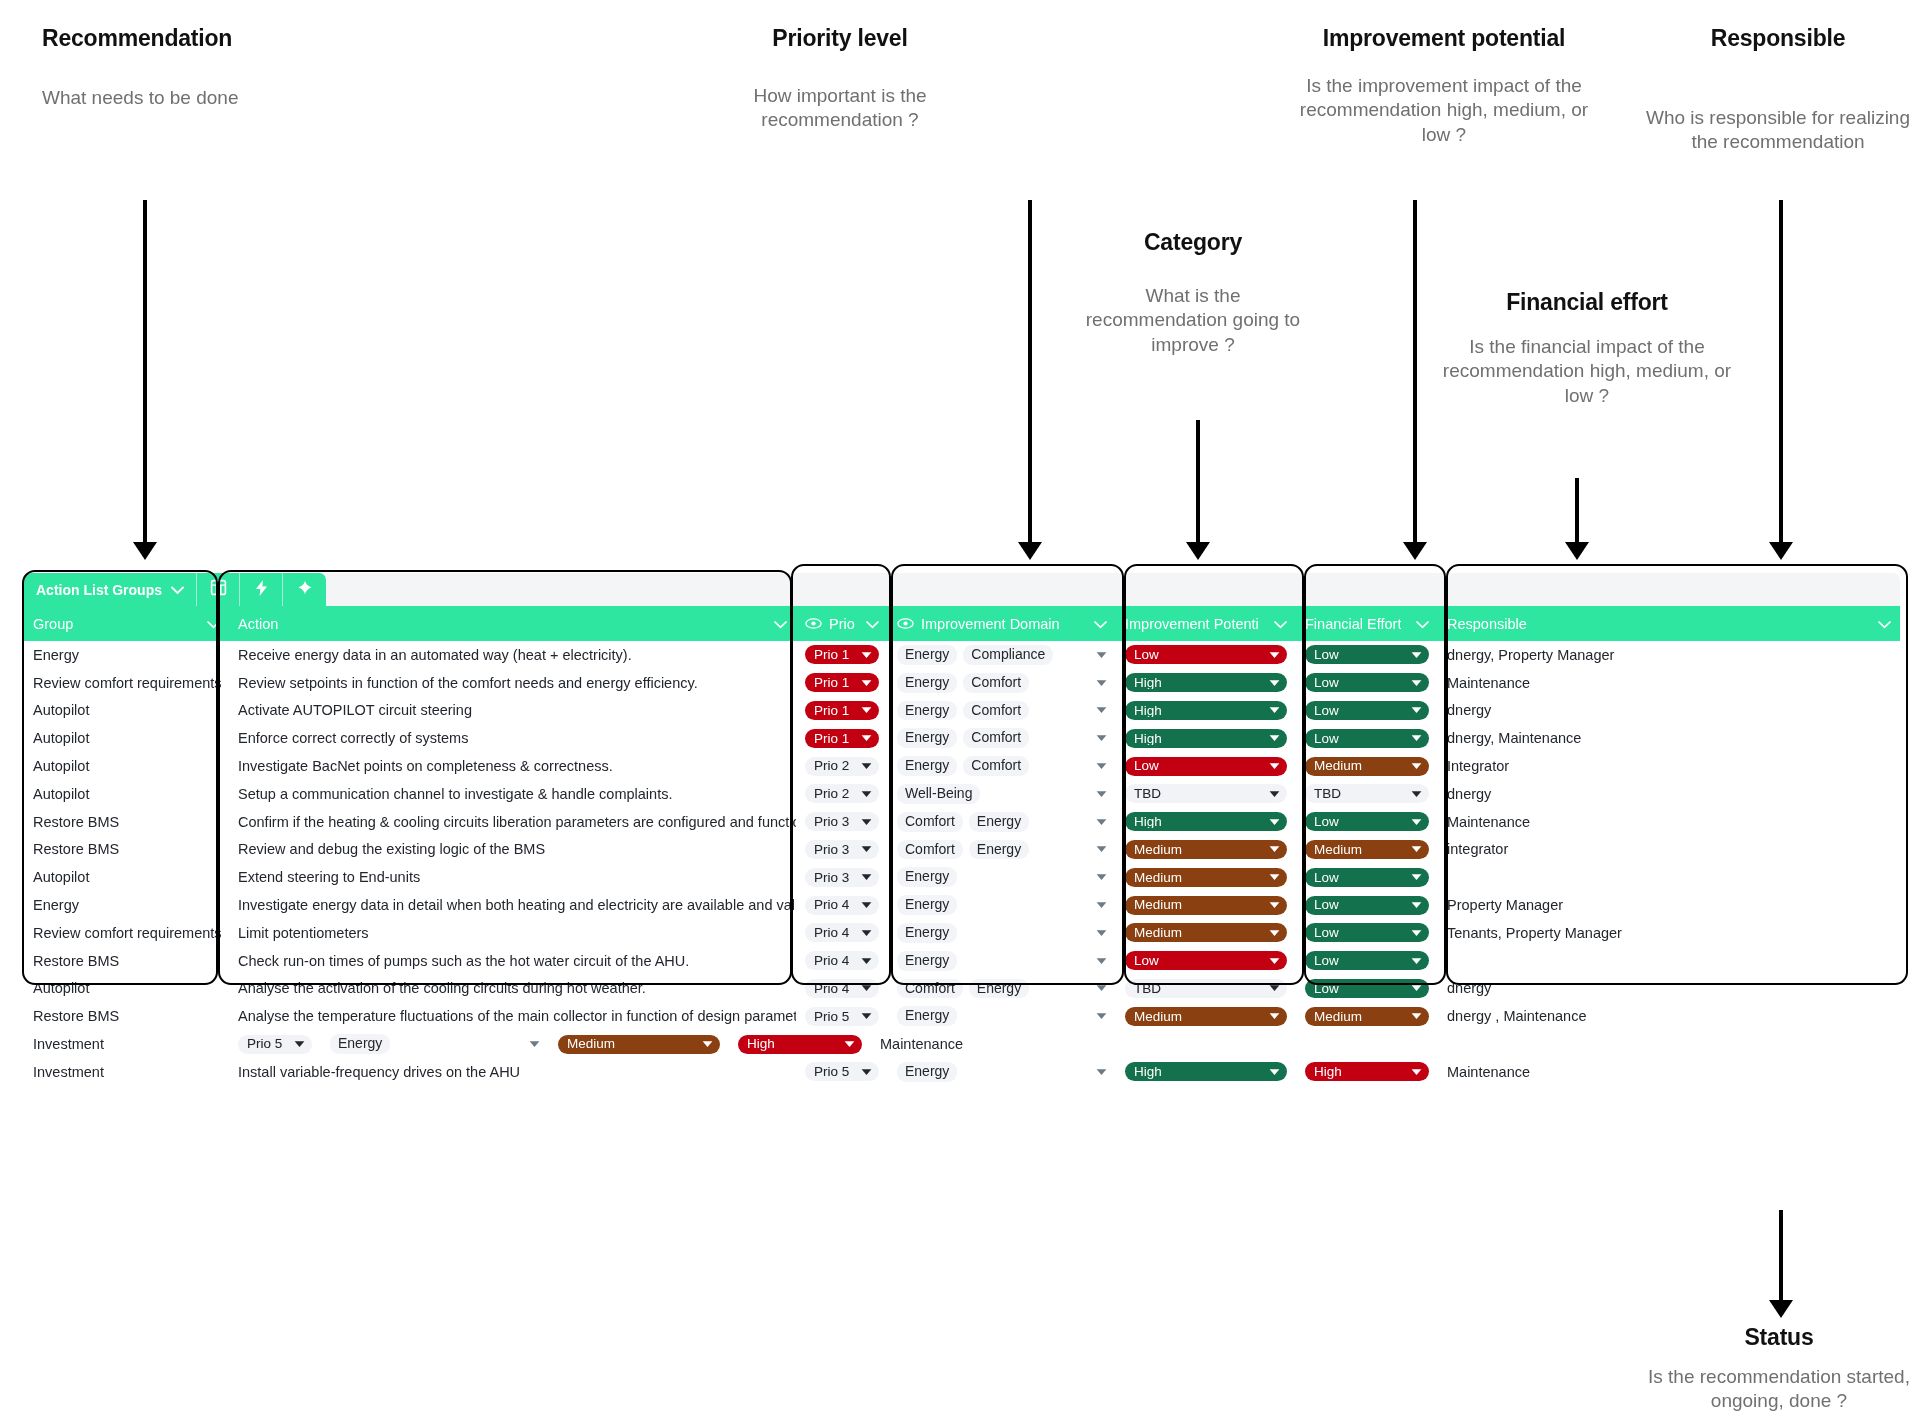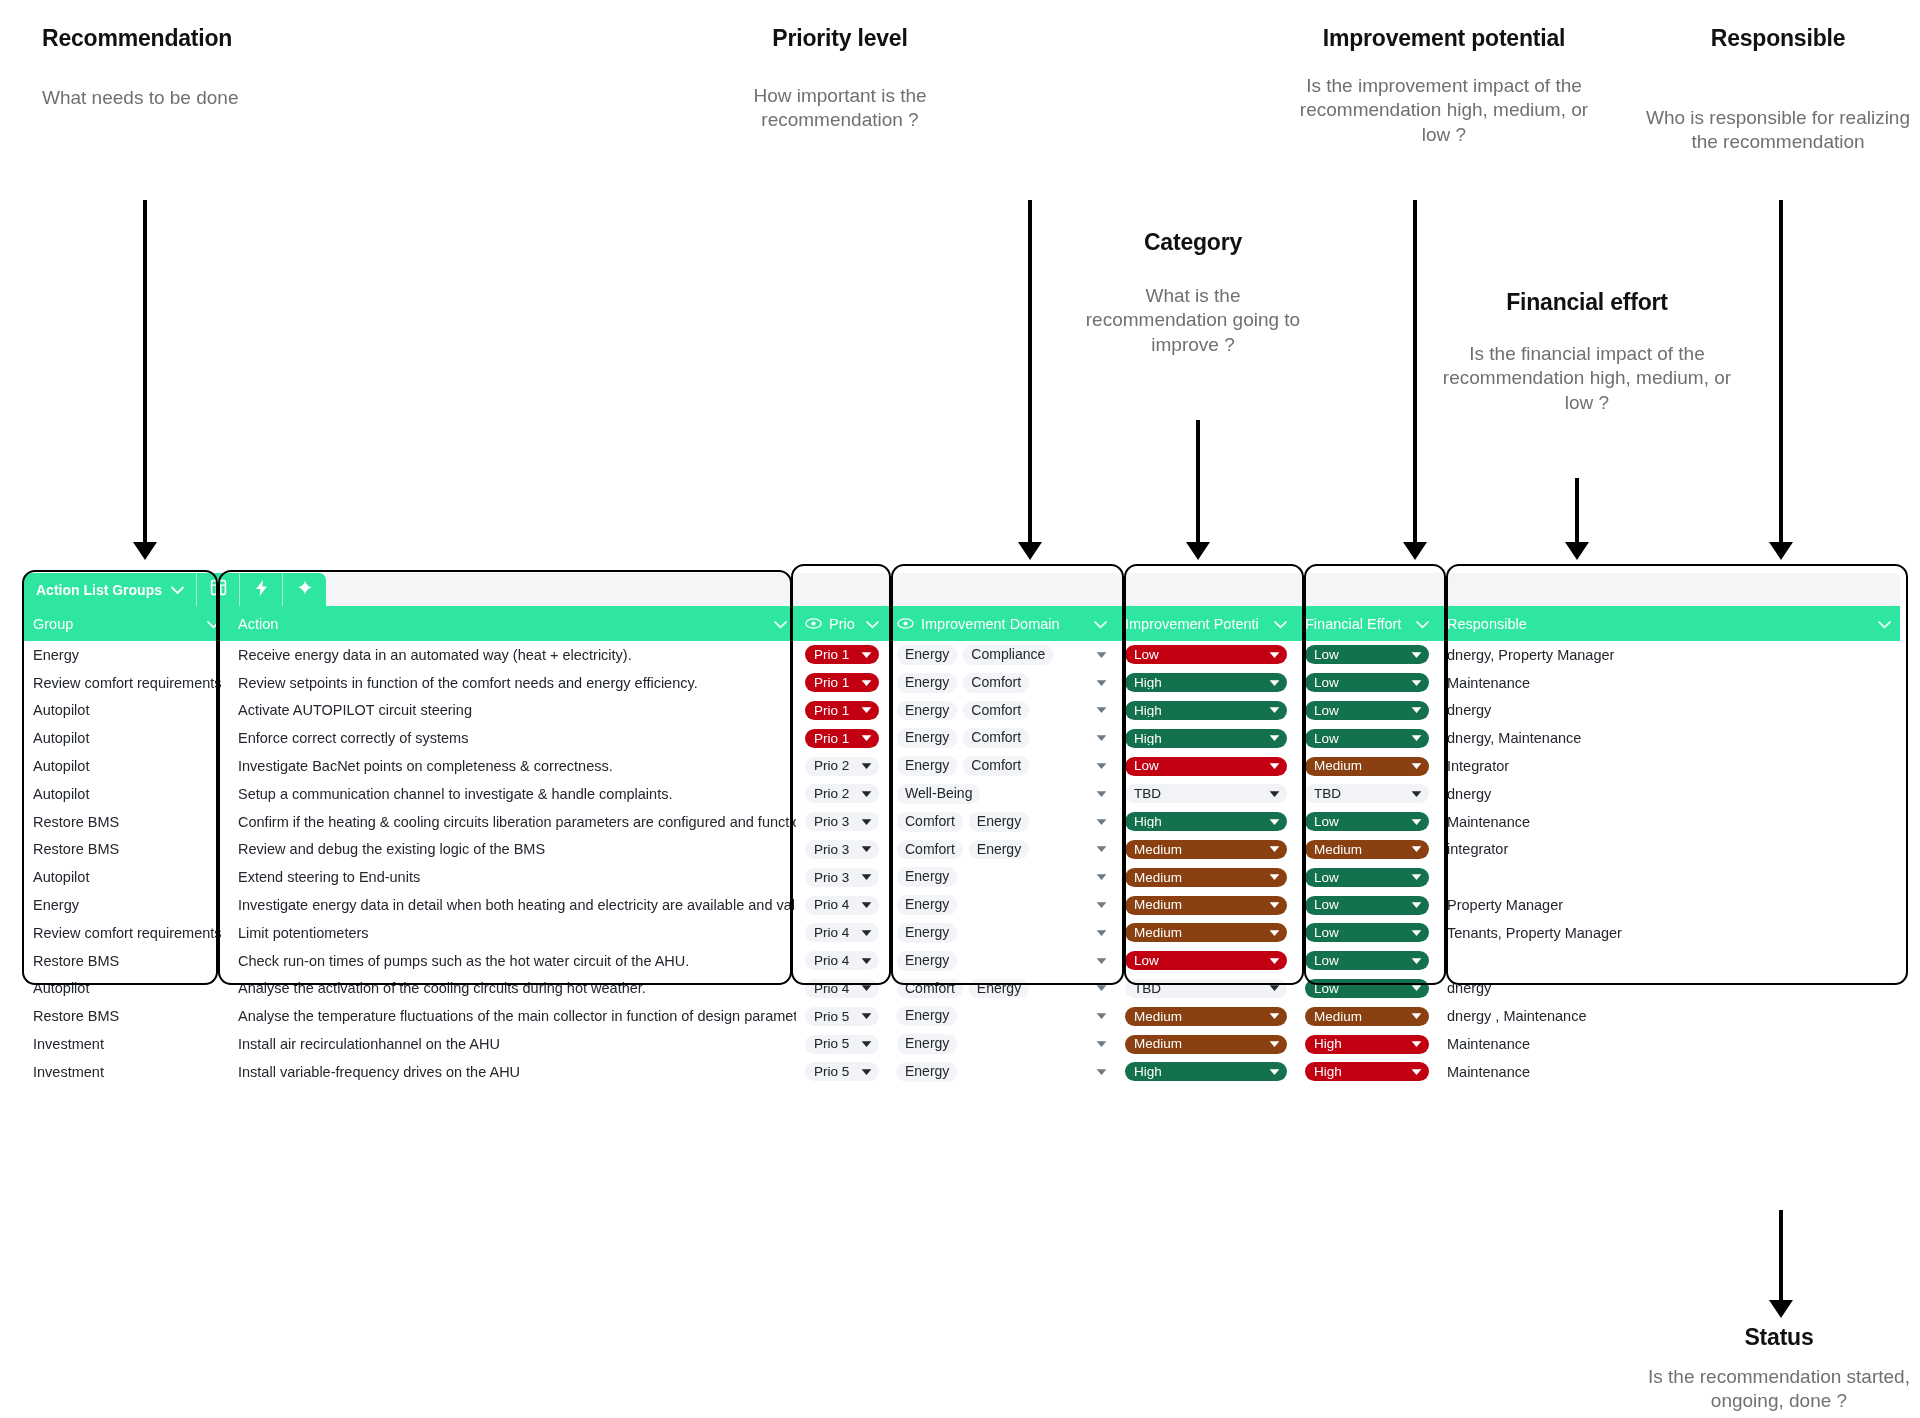--- a/index.html
+++ b/index.html
@@ -242,21 +242,21 @@
     <div class="c-sub" style="margin-top:28px;">What is the recommendation going to improve ?</div>
   </div>
 
   <div class="callout" style="left:1294px; top:24px; width:300px;">
     <div class="c-title">Improvement potential</div>
     <div class="c-sub" style="margin-top:22px;">Is the improvement impact of the recommendation high, medium, or low ?</div>
   </div>
 
   <div class="callout tight" style="left:1437px; top:288px; width:300px;">
     <div class="c-title">Financial effort</div>
-    <div class="c-sub" style="margin-top:26px;">Is the financial impact of the recommendation high, medium, or low ?</div>
+    <div class="c-sub" style="margin-top:19px;">Is the financial impact of the recommendation high, medium, or low ?</div>
   </div>
 
   <div class="callout" style="left:1638px; top:24px; width:280px;">
     <div class="c-title">Responsible</div>
     <div class="c-sub" style="margin-top:54px;">Who is responsible for realizing the recommendation</div>
   </div>
 
   <div class="callout" style="left:1638px; top:1323px; width:282px;">
     <div class="c-title">Status</div>
     <div class="c-sub" style="margin-top:14px;">Is the recommendation started, ongoing, done ?</div>
@@ -1107,23 +1107,20 @@
               </span>
             </div>
             <div class="cell plain c-resp">
               <span>dnergy , Maintenance</span>
             </div>
           </div>
           <div class="row">
             <div class="cell plain c-group">
               <span>Investment</span>
             </div>
-            <div class="cell plain c-action">
-              <span>Install air recirculationhannel on the AHU</span>
-            </div>
             <div class="cell c-prio">
               <span class="pill gray">
                 <span class="cap">Prio 5</span>
                 <span class="cv">
                   <svg class="caret" viewBox="0 0 11 8">
                     <path d="M0.6 1.2h9.8L5.5 7z" fill="#1d2128"></path>
                   </svg>
                 </span>
               </span>
             </div>

